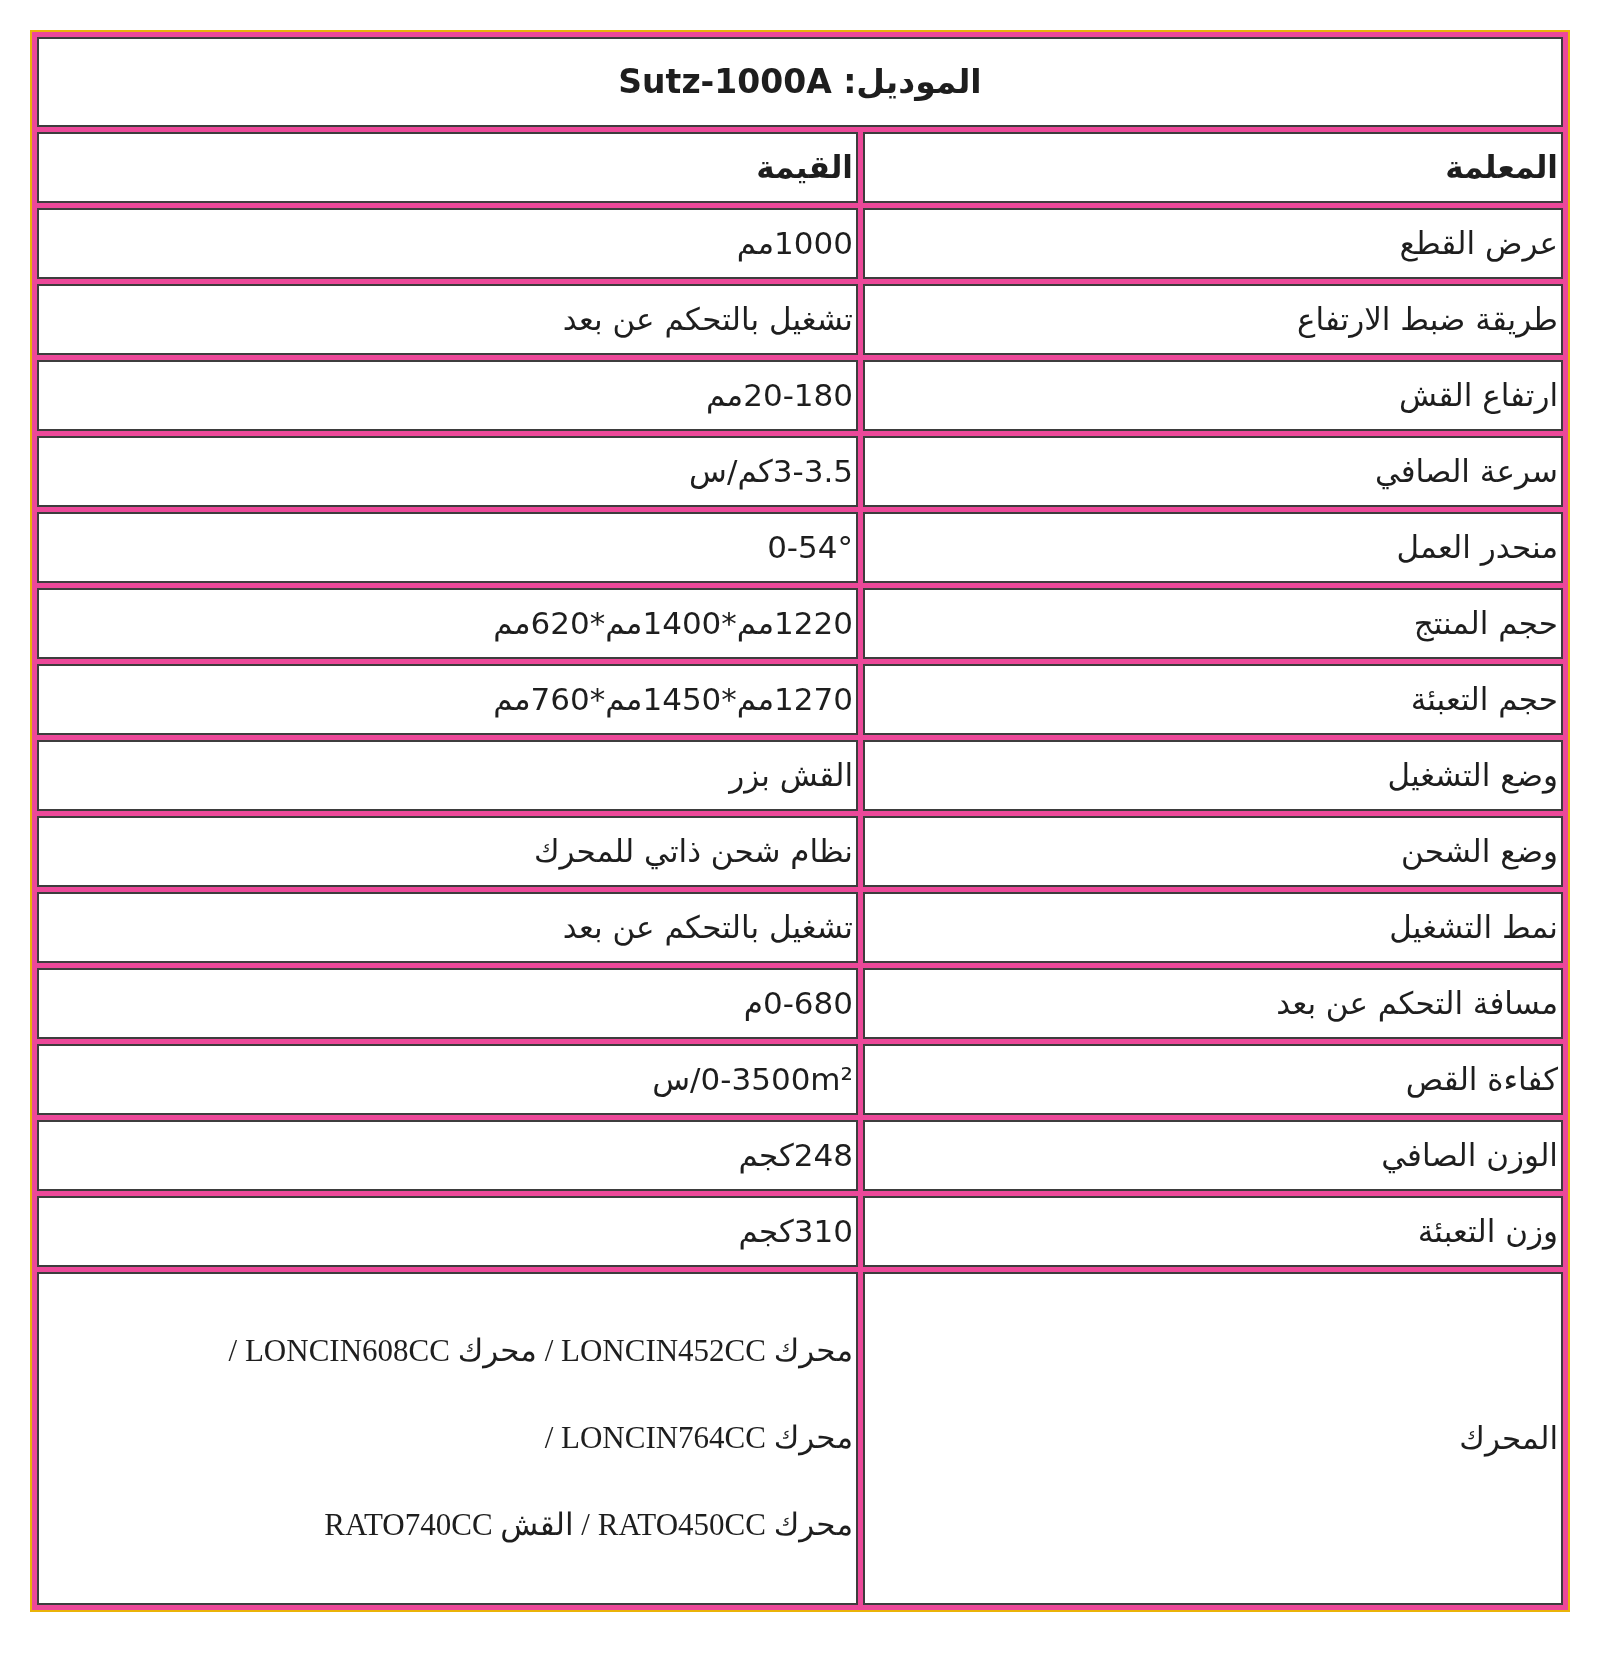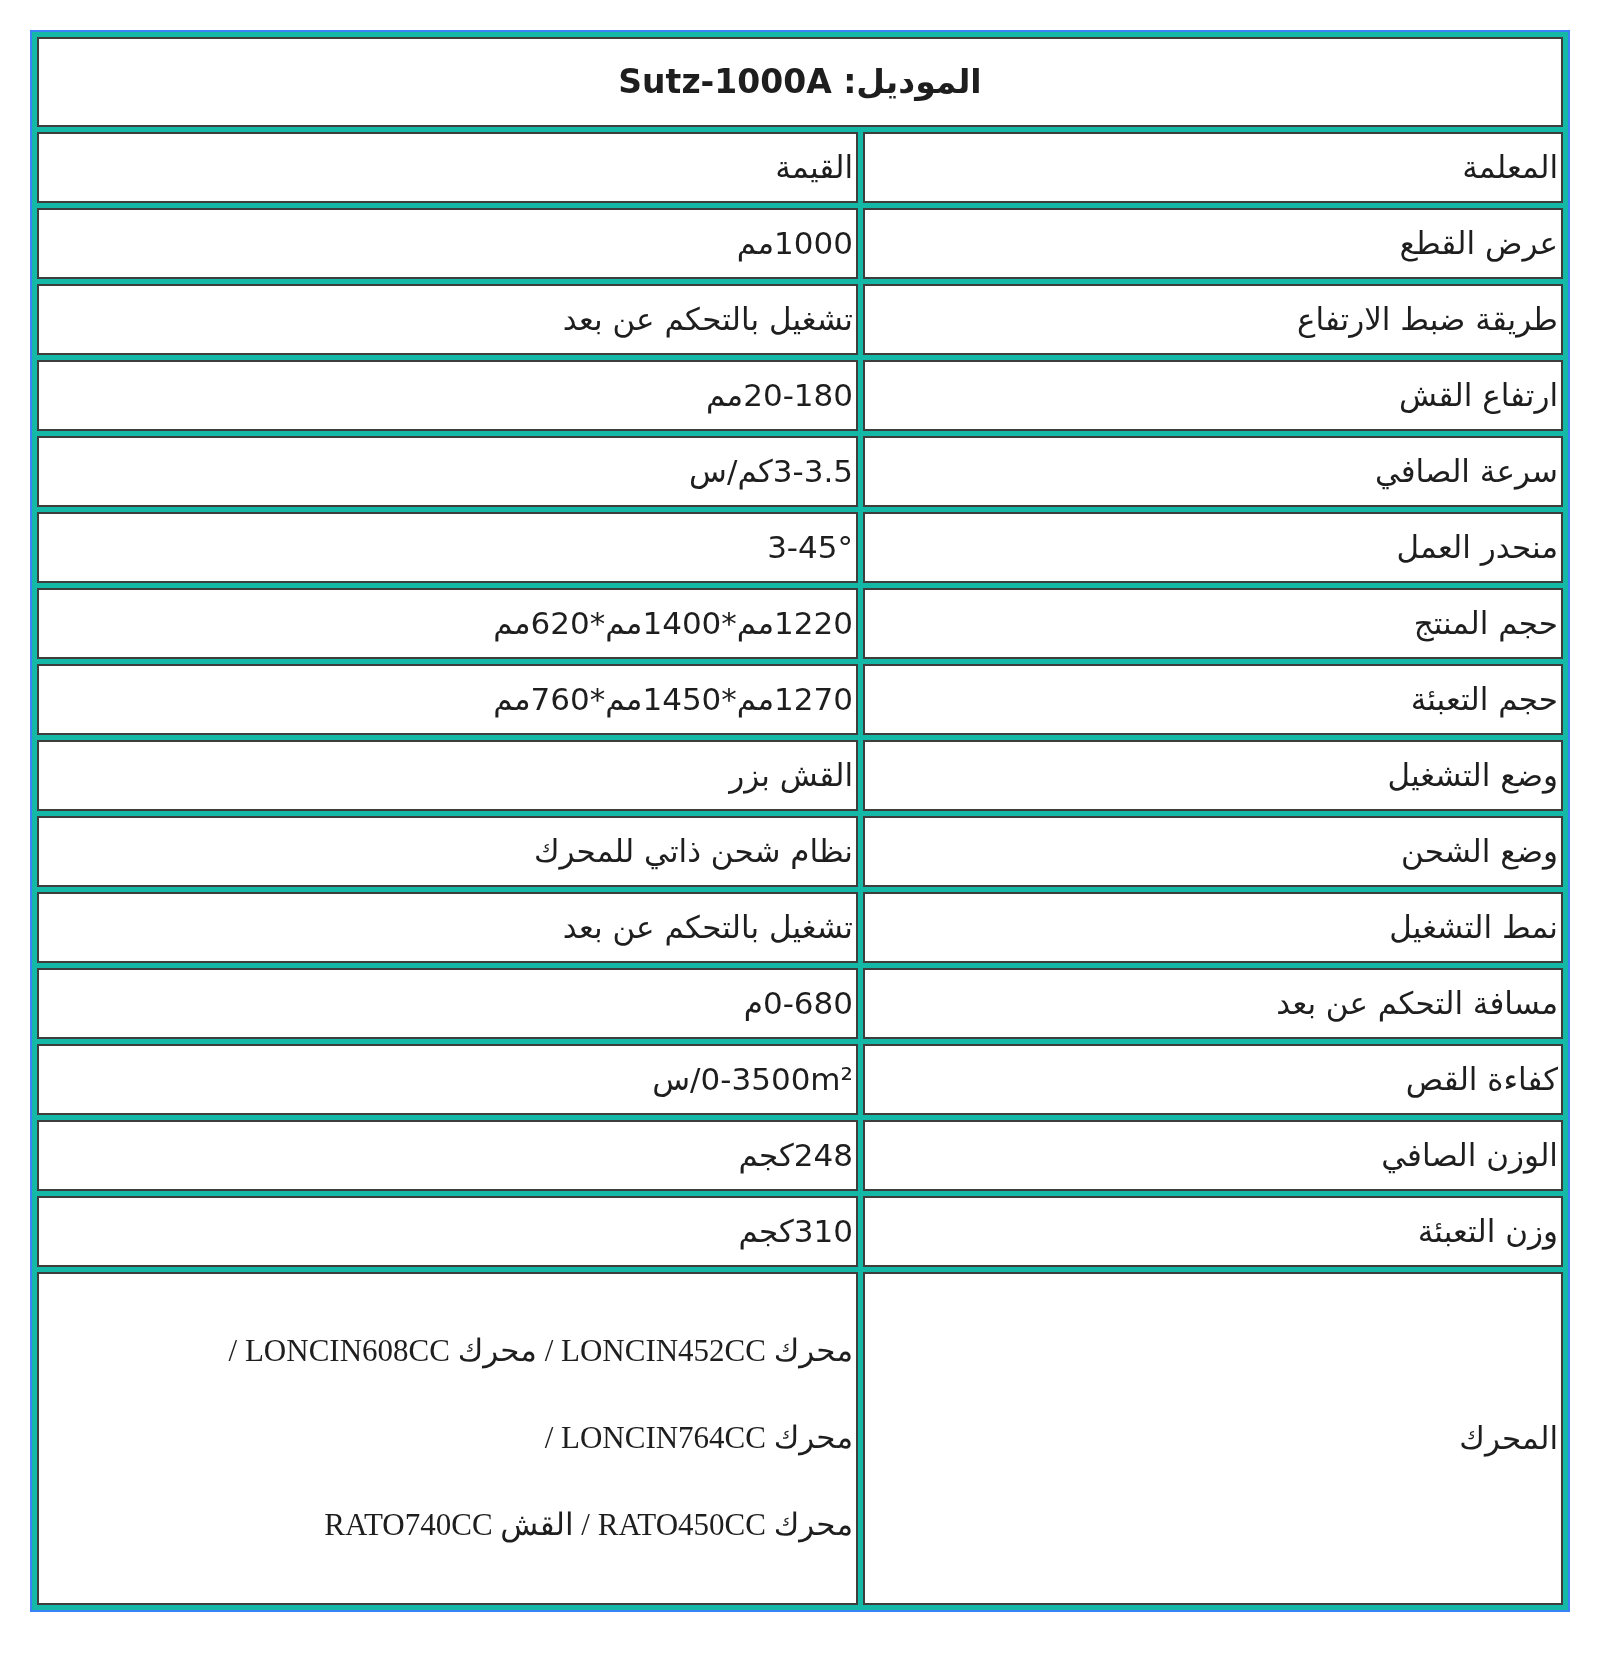--- a/index.html
+++ b/index.html
@@ -13,22 +13,22 @@
     box-sizing: border-box;
     padding: 30px 30px 0 30px;
     font-family: "DejaVu Sans", sans-serif;
     color: #1e1e1e;
   }
   table.spec {
     width: 1540px;
     table-layout: fixed;
     border-collapse: separate;
     border-spacing: 5px;
-    border: 2px solid #3b82f6;
-    background: #14b8a6;
+    border: 2px solid #eab308;
+    background: #ec4899;
   }
   col.c-param { width: 700px; }
   col.c-value { width: 821px; }
   td {
     border: 2px solid #3d3d3d;
     vertical-align: middle;
     padding: 0 3px;
     font-size: 31px;
     height: 67px;
     background: #ffffff;
@@ -36,21 +36,21 @@
     text-align: start;
     line-height: 1.35;
   }
   td.model-cell {
     height: 86px;
     text-align: center;
     font-weight: bold;
     font-size: 33px;
   }
   td.head-cell {
-    font-weight: normal;
+    font-weight: bold;
   }
   td.engine-value-cell {
     height: 329px;
     font-family: Liberation Serif, serif;
   }
   td.engine-value-cell p {
     margin: 42px 0;
     line-height: 1.45;
   }
 </style>
@@ -84,21 +84,21 @@
     <tr>
       <td>ارتفاع القش</td>
       <td>20-180مم</td>
     </tr>
     <tr>
       <td>سرعة الصافي</td>
       <td>3-3.5كم/س</td>
     </tr>
     <tr>
       <td>منحدر العمل</td>
-      <td>3-45°</td>
+      <td>0-54°</td>
     </tr>
     <tr>
       <td>حجم المنتج</td>
       <td>1220مم*1400مم*620مم</td>
     </tr>
     <tr>
       <td>حجم التعبئة</td>
       <td>1270مم*1450مم*760مم</td>
     </tr>
     <tr>

